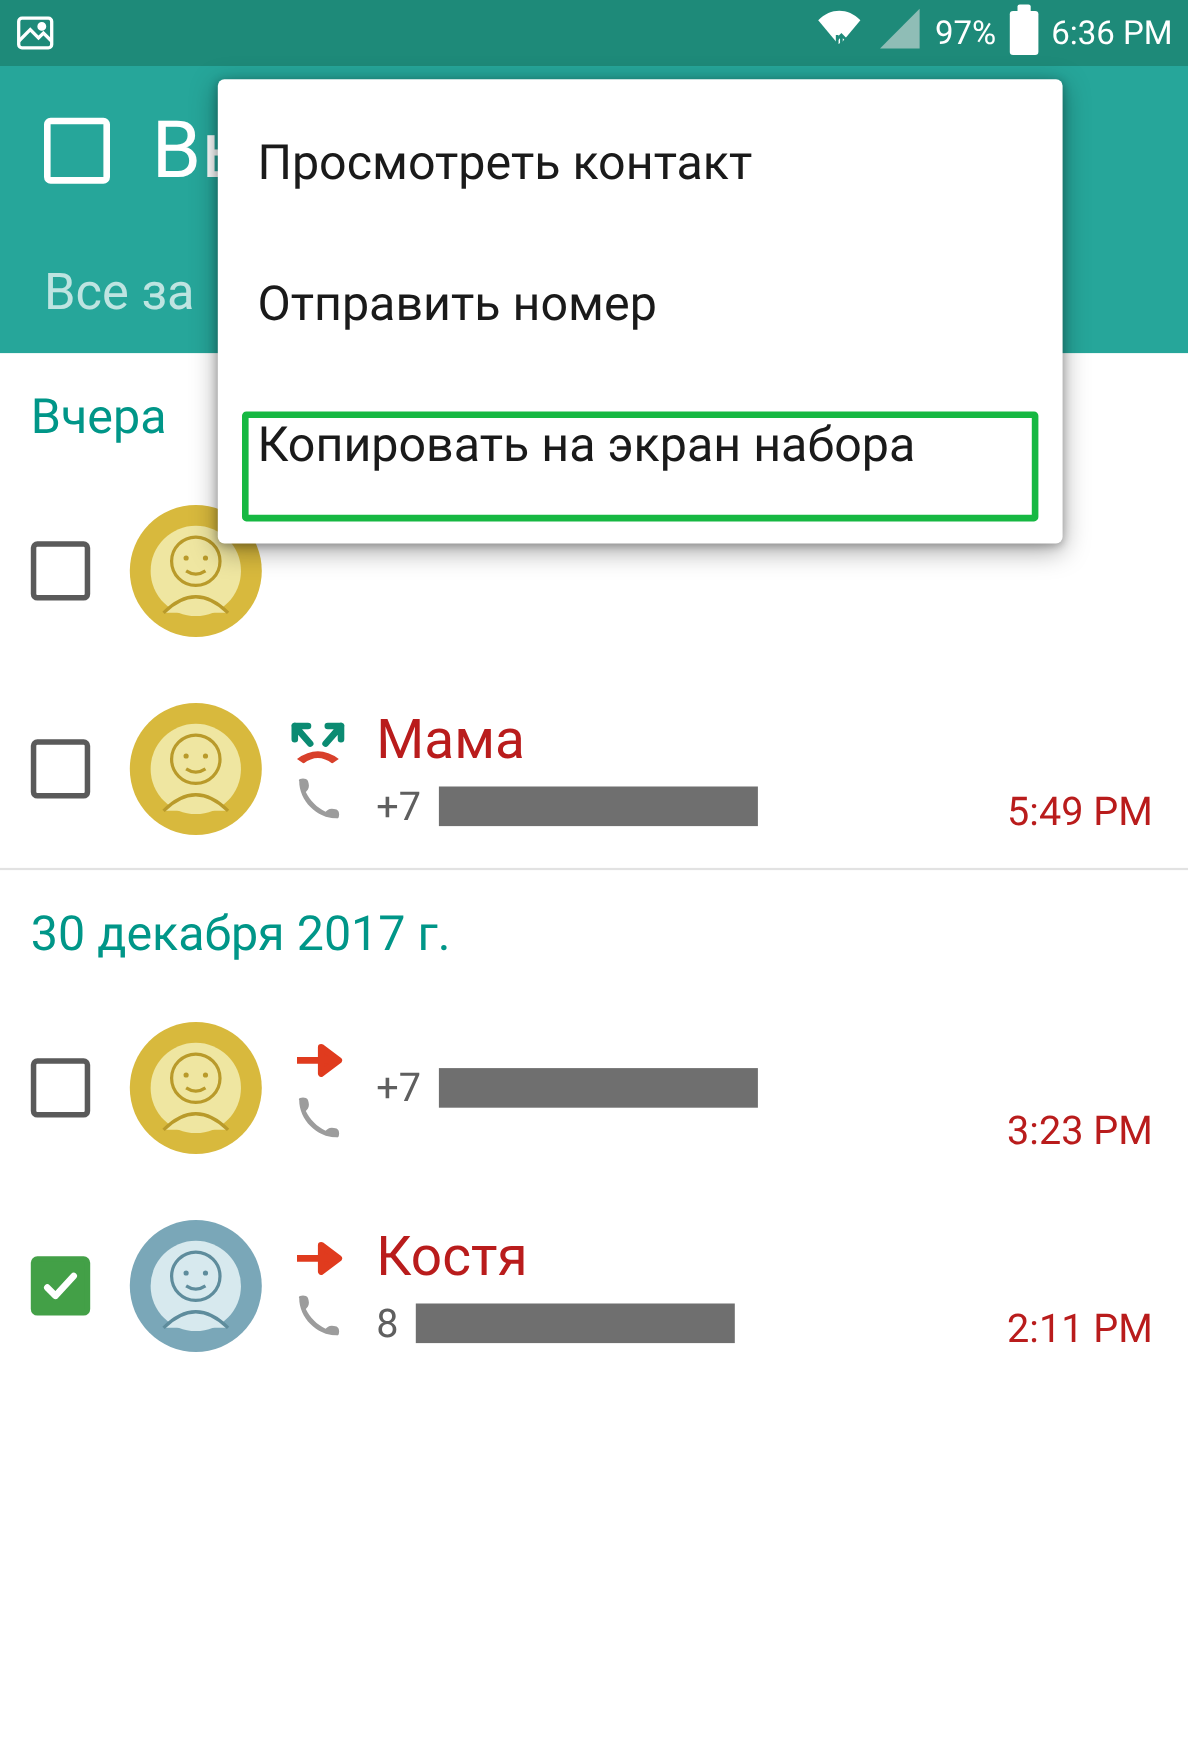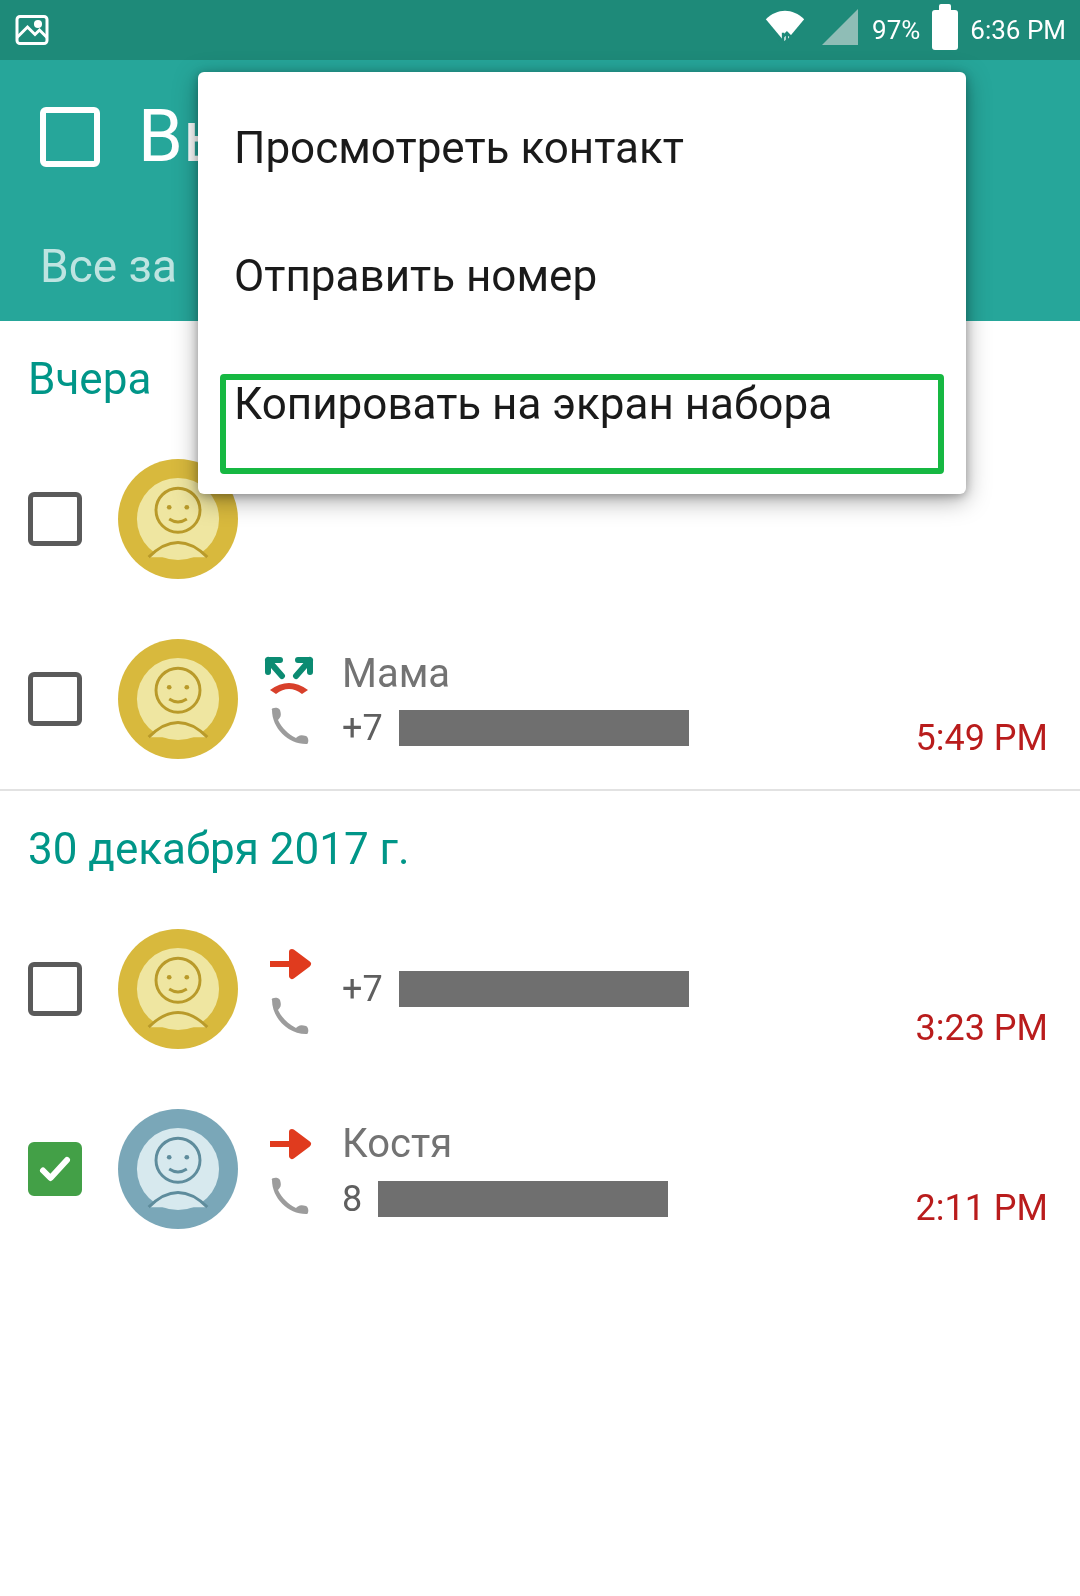--- a/index.html
+++ b/index.html
@@ -1,20 +1,20 @@
 <!DOCTYPE html>
 <html><head>
 <meta charset="utf-8">
 <style>
   * { box-sizing: border-box; margin: 0; padding: 0; }
   html, body { width: 1080px; height: 1596px; font-family: "Roboto", "Helvetica Neue", Arial, sans-serif; background: #fff; overflow: hidden; }
   
   .status-bar { background:#1e8a79; height:60px; display:flex; align-items:center; justify-content:space-between; padding:0 14px; color:#fff; }
   .status-left { display:flex; align-items:center; gap:12px; }
-  .status-right { display:flex; align-items:center; gap:12px; font-size:26px; }
+  .status-right { display:flex; align-items:center; gap:12px; font-size:30px; }
   .pic-icon { width:36px; height:36px; }
   .battery { width:26px; height:40px; background:#fff; border-radius:3px; position:relative; }
   .battery:before { content:""; position:absolute; top:-6px; left:7px; width:12px; height:6px; background:#fff; border-radius:2px 2px 0 0; }
   
   .header { background:#26a69a; color:#fff; }
   .header-top { display:flex; align-items:center; gap:38px; padding:34px 40px 20px 40px; }
   .header-checkbox { width:60px; height:60px; border:6px solid #fff; border-radius:6px; }
   .header-title { font-size:72px; font-weight:400; }
   .tabs { display:flex; padding:40px 40px 28px 40px; }
   .tab { font-size:46px; color:rgba(255,255,255,0.7); }
@@ -25,21 +25,21 @@
   .row-cb.checked { background:#43a047; border-color:#43a047; display:flex; align-items:center; justify-content:center; }
   .row-cb.checked svg { width:36px; height:36px; }
   .avatar { width:120px; height:120px; border-radius:50%; display:flex; align-items:center; justify-content:center; flex-shrink:0; margin-right:26px; }
   .avatar.yellow { background:#d8b93d; }
   .avatar.blue { background:#7aa7b8; }
   .avatar svg { width:88px; height:88px; }
   .call-icons { display:flex; flex-direction:column; gap:10px; margin-right:28px; }
   .call-icons .icon { width:50px; height:40px; }
   .main-col { flex:1; display:flex; flex-direction:column; gap:10px; }
   .name-line { display:flex; align-items:center; gap:16px; }
-  .name { font-size:40px; color:#737373; }
+  .name { font-size:50px; color:#b91c1c; }
   .name-redact { width:190px; height:50px; background:#6f6f6f; }
   .num-line { display:flex; align-items:center; gap:16px; }
   .num-prefix { font-size:36px; color:#5f5f5f; }
   .num-redact { width:290px; height:36px; background:#6f6f6f; }
   .time { position:absolute; right:32px; bottom:30px; font-size:36px; color:#b91c1c; }
   .divider { height:2px; background:#e2e2e2; margin:0; }
   .date-redact { display:inline-block; width:180px; height:38px; background:#fff; vertical-align:middle; }
   
   .popup { position:absolute; top:72px; left:198px; width:768px; background:#fff; border-radius:6px; box-shadow:0 6px 24px rgba(0,0,0,0.35), 0 2px 8px rgba(0,0,0,0.25); padding:12px 0 26px 0; z-index:20; }
   .menu-item { font-size:44px; color:#1a1a1a; padding:38px 36px; cursor:pointer; }

